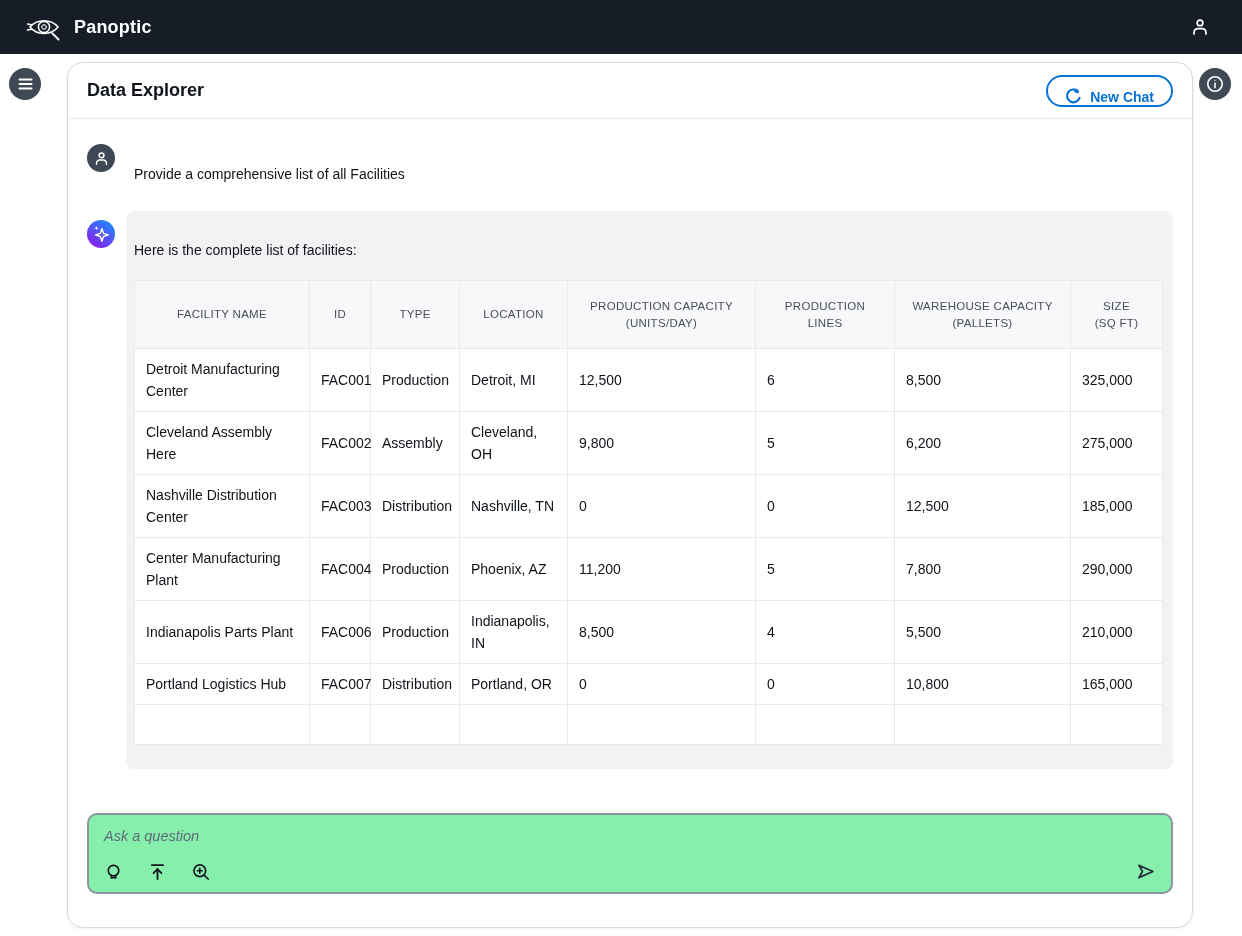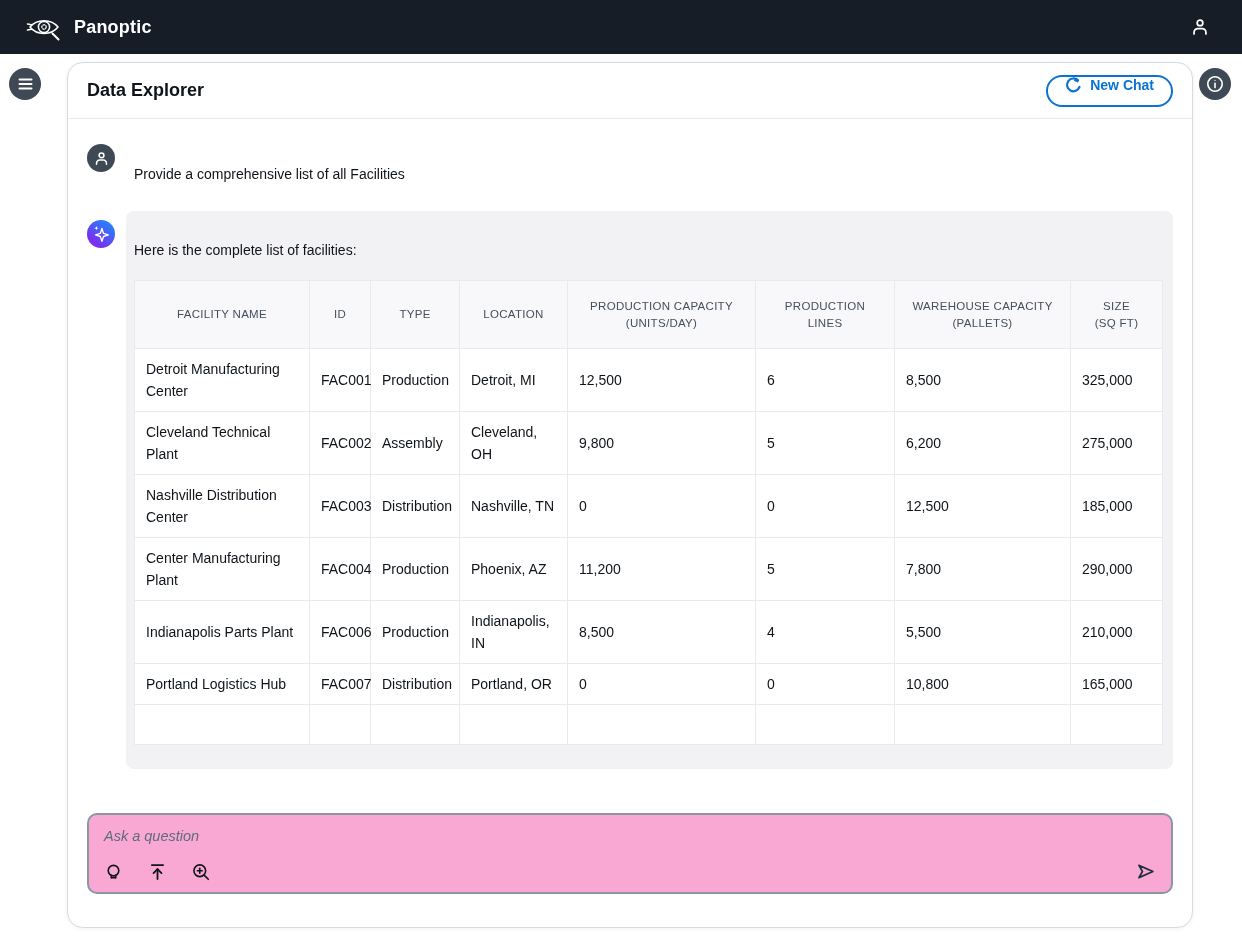--- a/index.html
+++ b/index.html
@@ -22,21 +22,21 @@
   .menu-btn { left:9px; top:68px; }
   .info-btn { right:11px; top:68px; }
 
   
   .card { position:absolute; left:57px; top:62px; width:1126px; height:866px;
     background:#ffffff; border:1px solid #d7dbdf; border-radius:16px;
     box-shadow:0 1px 4px rgba(0,0,0,.06); display:flex; flex-direction:column; overflow:hidden;margin-left:10px; }
   .card-header { height:56px; flex:0 0 56px; display:flex; align-items:center;
     padding:0 19px; border-bottom:1px solid #e9ebed; }
   .card-title { font-size:18px; font-weight:700; color:#0f141a; }
-  .new-chat-btn { margin-left:auto; height:32px; display:flex; align-items:flex-start; gap:8px;
+  .new-chat-btn { margin-left:auto; height:32px; display:flex; align-items:flex-end; gap:8px;
     padding:0 17px; background:#ffffff; border:2px solid #0972d3; border-radius:17px;
     color:#0972d3; font-size:14px; font-weight:700; cursor:pointer;
     font-family:"Liberation Sans", sans-serif; }
 
   
   .chat-area { height:694px; flex:0 0 694px; overflow:hidden; position:relative; }
   .msg-user { margin-top:25px; position:relative; padding-left:66px; padding-right:19px; }
   .user-avatar { position:absolute; left:19px; top:0; width:28px; height:28px; border-radius:50%;
     background:#3f4855; display:flex; align-items:center; justify-content:center; color:#fff; }
   .msg-user-text { display:block; padding-top:22px; font-size:14px; color:#0f141a; }
@@ -54,21 +54,21 @@
   table.facilities th { background:#f8f8fa; color:#454f5c; font-weight:400;
     font-size:11.5px; letter-spacing:.3px; text-align:center; vertical-align:middle;
     height:68px; padding:10px 8px; white-space:pre-line; line-height:17px;
     border:1px solid #e9e9ee; }
   table.facilities td { font-size:14px; color:#0f141a; text-align:left; vertical-align:middle;
     padding:9px 6px 9px 11px; line-height:22px; border:1px solid #e9e9ee; background:#fff; }
   table.facilities tr.partial td { height:40px; }
 
   
   .composer { margin:0 19px; height:81px; flex:0 0 81px; border:2px solid #8c96a3;
-    border-radius:10px; position:relative; background:#f9a8d4; }
+    border-radius:10px; position:relative; background:#86efac; }
   .composer textarea { position:absolute; left:0; top:0; width:100%; height:46px;
     border:none; outline:none; resize:none; background:transparent;
     font-family:"Liberation Sans", sans-serif; font-size:14.5px; color:#0f141a;
     padding:13px 16px 0 15px; }
   .composer textarea::placeholder { font-style:italic; color:#5f6b7a; }
   .composer-tools { position:absolute; left:13px; bottom:9px; display:flex; gap:22px; }
   .tool-btn { width:22px; height:22px; border:none; background:transparent; cursor:pointer;
     color:#0f141a; display:flex; align-items:center; justify-content:center; }
   .send-btn { position:absolute; right:14px; bottom:9px; width:24px; height:24px; border:none;
     background:transparent; cursor:pointer; color:#232f3e;
@@ -196,21 +196,21 @@
                 <td>Detroit Manufacturing Center</td>
                 <td>FAC001</td>
                 <td>Production</td>
                 <td>Detroit, MI</td>
                 <td>12,500</td>
                 <td>6</td>
                 <td>8,500</td>
                 <td>325,000</td>
               </tr>
               <tr>
-                <td>Cleveland Technical Plant</td>
+                <td>Cleveland Assembly Here</td>
                 <td>FAC002</td>
                 <td>Assembly</td>
                 <td>Cleveland, OH</td>
                 <td>9,800</td>
                 <td>5</td>
                 <td>6,200</td>
                 <td>275,000</td>
               </tr>
               <tr>
                 <td>Nashville Distribution Center</td>

